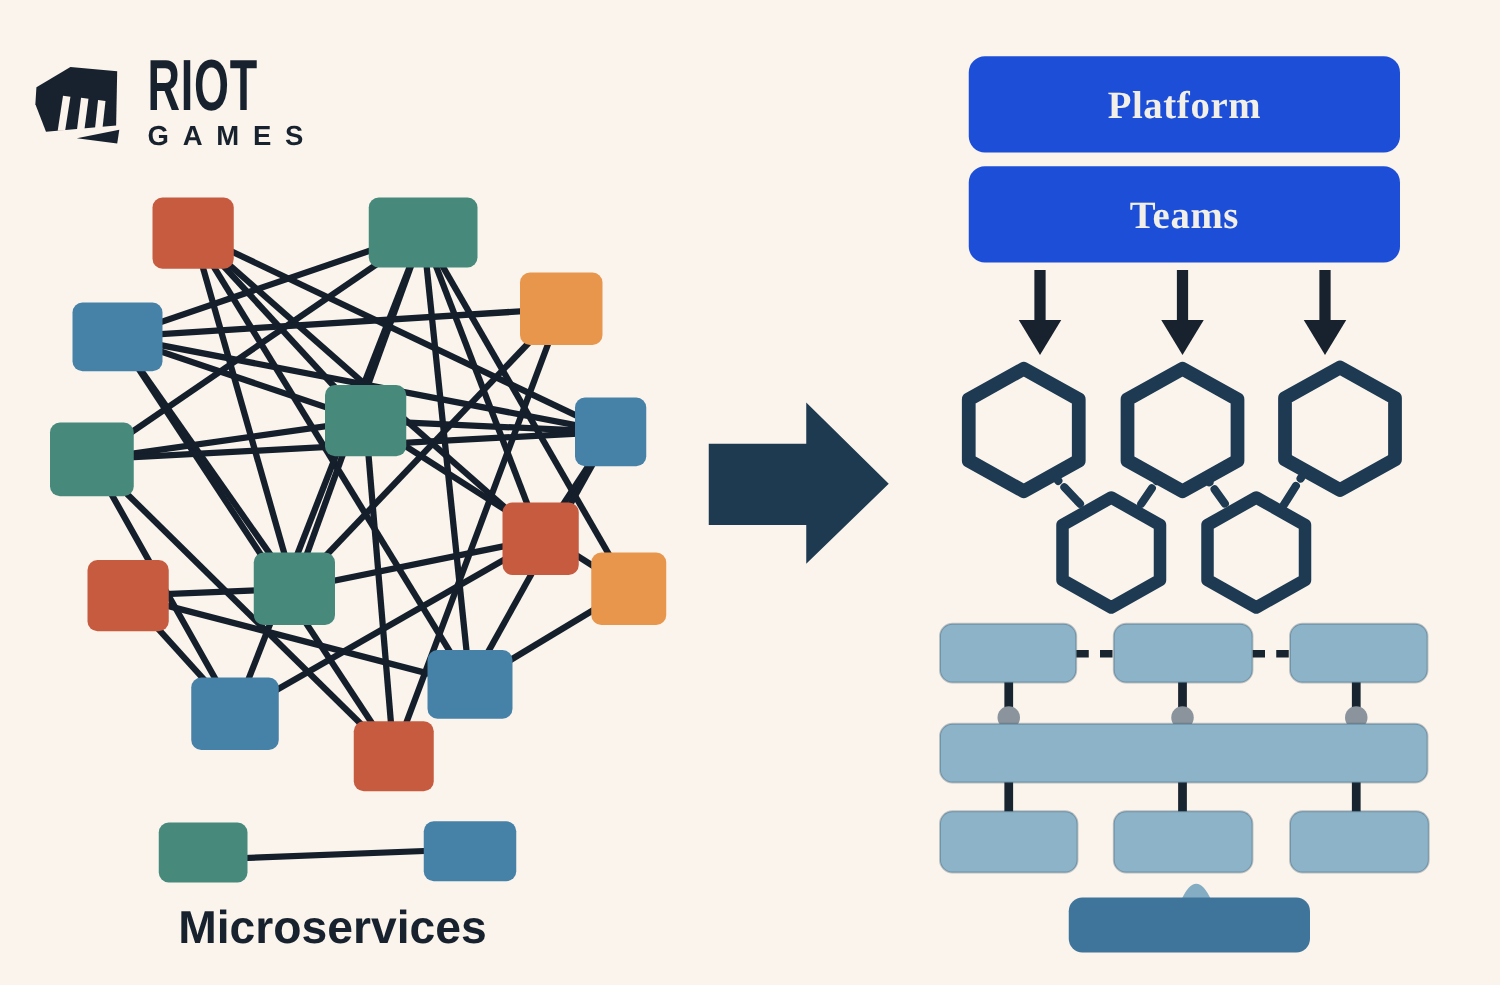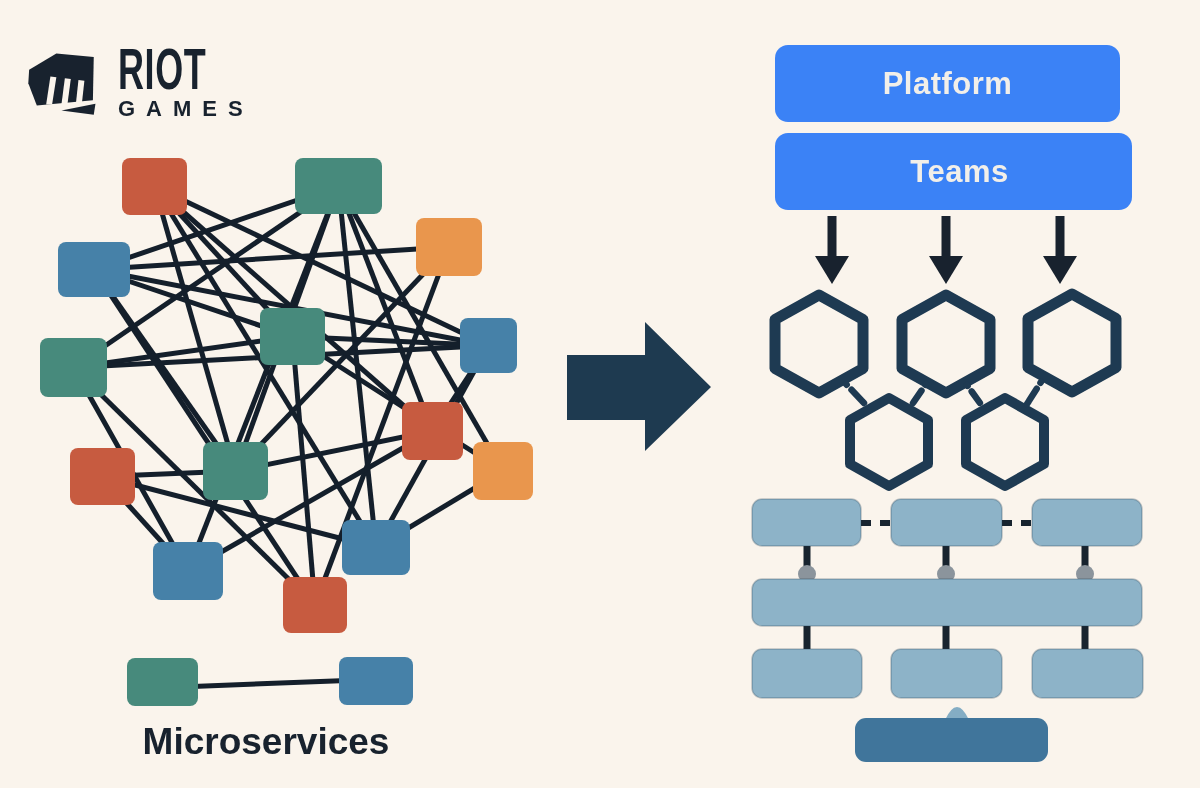--- a/index.html
+++ b/index.html
@@ -18,28 +18,28 @@
     color:#18222e;letter-spacing:1px;
     transform:scaleX(0.62);transform-origin:left top;
     font-family:"Liberation Sans", sans-serif;
   }
   .logo-sub{
     font-size:22px;font-weight:700;color:#18222e;
     letter-spacing:11px;margin-top:4px;line-height:1;
   }
   .pill{
     position:absolute;left:775px;width:345px;height:77px;
-    background:#3b82f6;border-radius:13px;
-    display:flex;align-items:center;justify-content:center;
+    background:#1d4ed8;border-radius:13px;
+    display:flex;align-items:center;justify-content:center;font-family:Liberation Serif, serif;
   }
   .pill span{
     color:#f2efe9;font-size:31px;font-weight:700;letter-spacing:0.5px;
   }
   #pill-platform{top:45px;}
-  #pill-teams{top:133px;padding-left:12px;}
+  #pill-teams{top:133px;}
   .micro-label{
     position:absolute;left:116px;top:721px;width:300px;
     text-align:center;font-size:37px;font-weight:700;color:#18222e;
   }
 </style>
 </head>
 <body>
 
 <div id="canvas">
 

